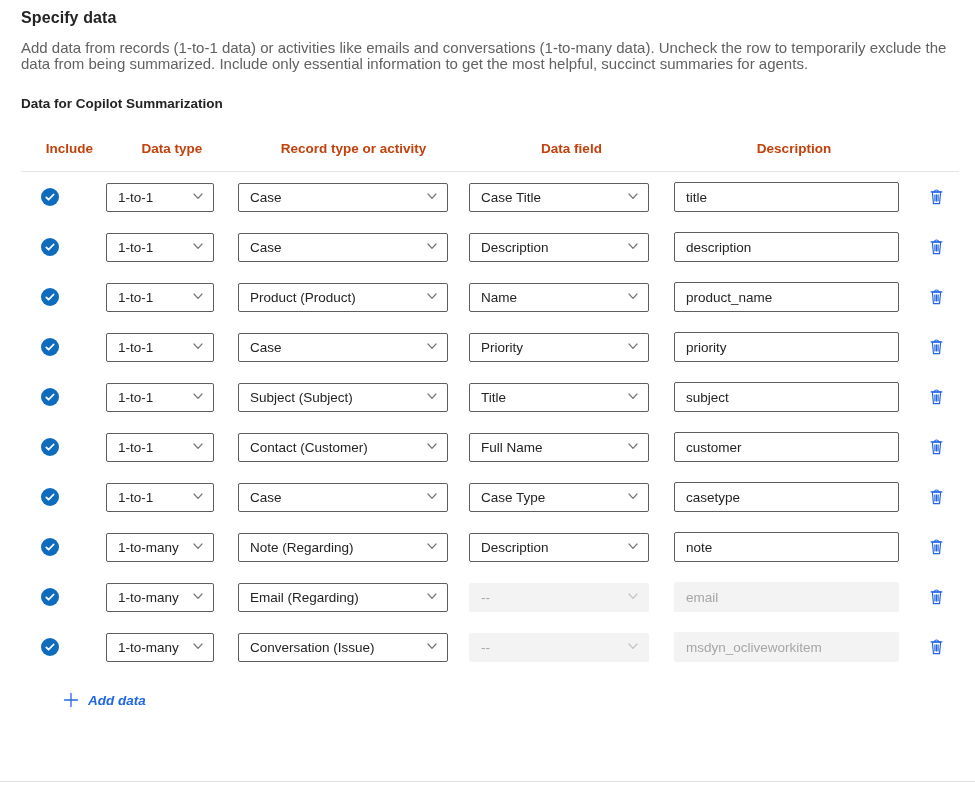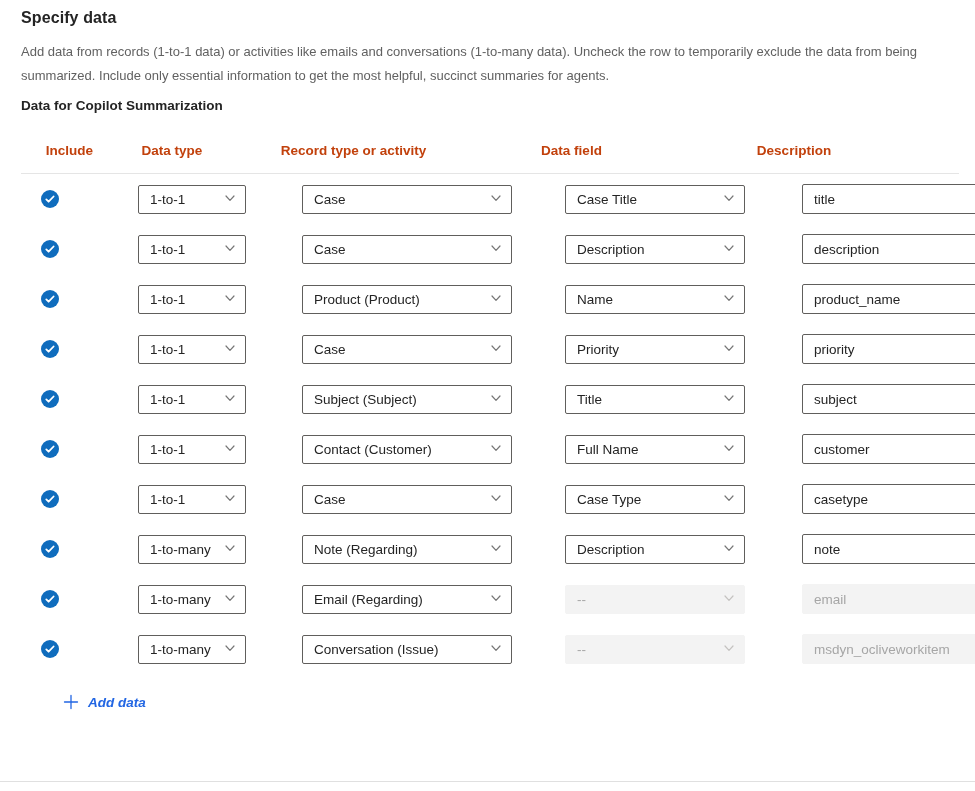--- a/index.html
+++ b/index.html
@@ -7,39 +7,39 @@
   body {
     width: 975px; height: 791px; position: relative; overflow: hidden;
     font-family: "Liberation Sans", sans-serif; color: #242424;
   }
   .content { padding: 9px 15px 0 21px; }
 
   .page-title { font-size: 16px; font-weight: 700; letter-spacing: .1px; }
 
   .page-desc {
     margin-top: 13px; width: 945px;
-    font-size: 13px; line-height: 24px; color: #616161;
-  }
-
-  .section-title { margin-top: 10px; font-size: 13.5px; font-weight: 700; }
+    font-size: 15px; line-height: 16px; color: #616161;
+  }
+
+  .section-title { margin-top: 24px; font-size: 13.5px; font-weight: 700; }
 
   .grid-cols {
     display: grid;
     grid-template-columns: 85px 132px 231px 205px 240px 45px;
     align-items: center;
   }
   .table { width: 938px; }
   .thead {
     margin-top: 30px; padding-bottom: 15px;
     border-bottom: 1px solid #e5e5e5;
   }
   .th { font-size: 13.5px; font-weight: 700; color: #c2410c; text-align: center; }
   .th-include { padding-left: 12px; }
 
-  .trow { height: 50px; gap: 32px; }
+  .trow { height: 50px; }
 
   .checkbox {
     width: 18px; height: 18px; margin-left: 20px; border-radius: 50%;
     cursor: pointer; display: block;
   }
 
   .dd {
     height: 29px; background: #ffffff;
     border: 1px solid #605e5c; border-radius: 2px;
     display: flex; align-items: center; justify-content: space-between;

